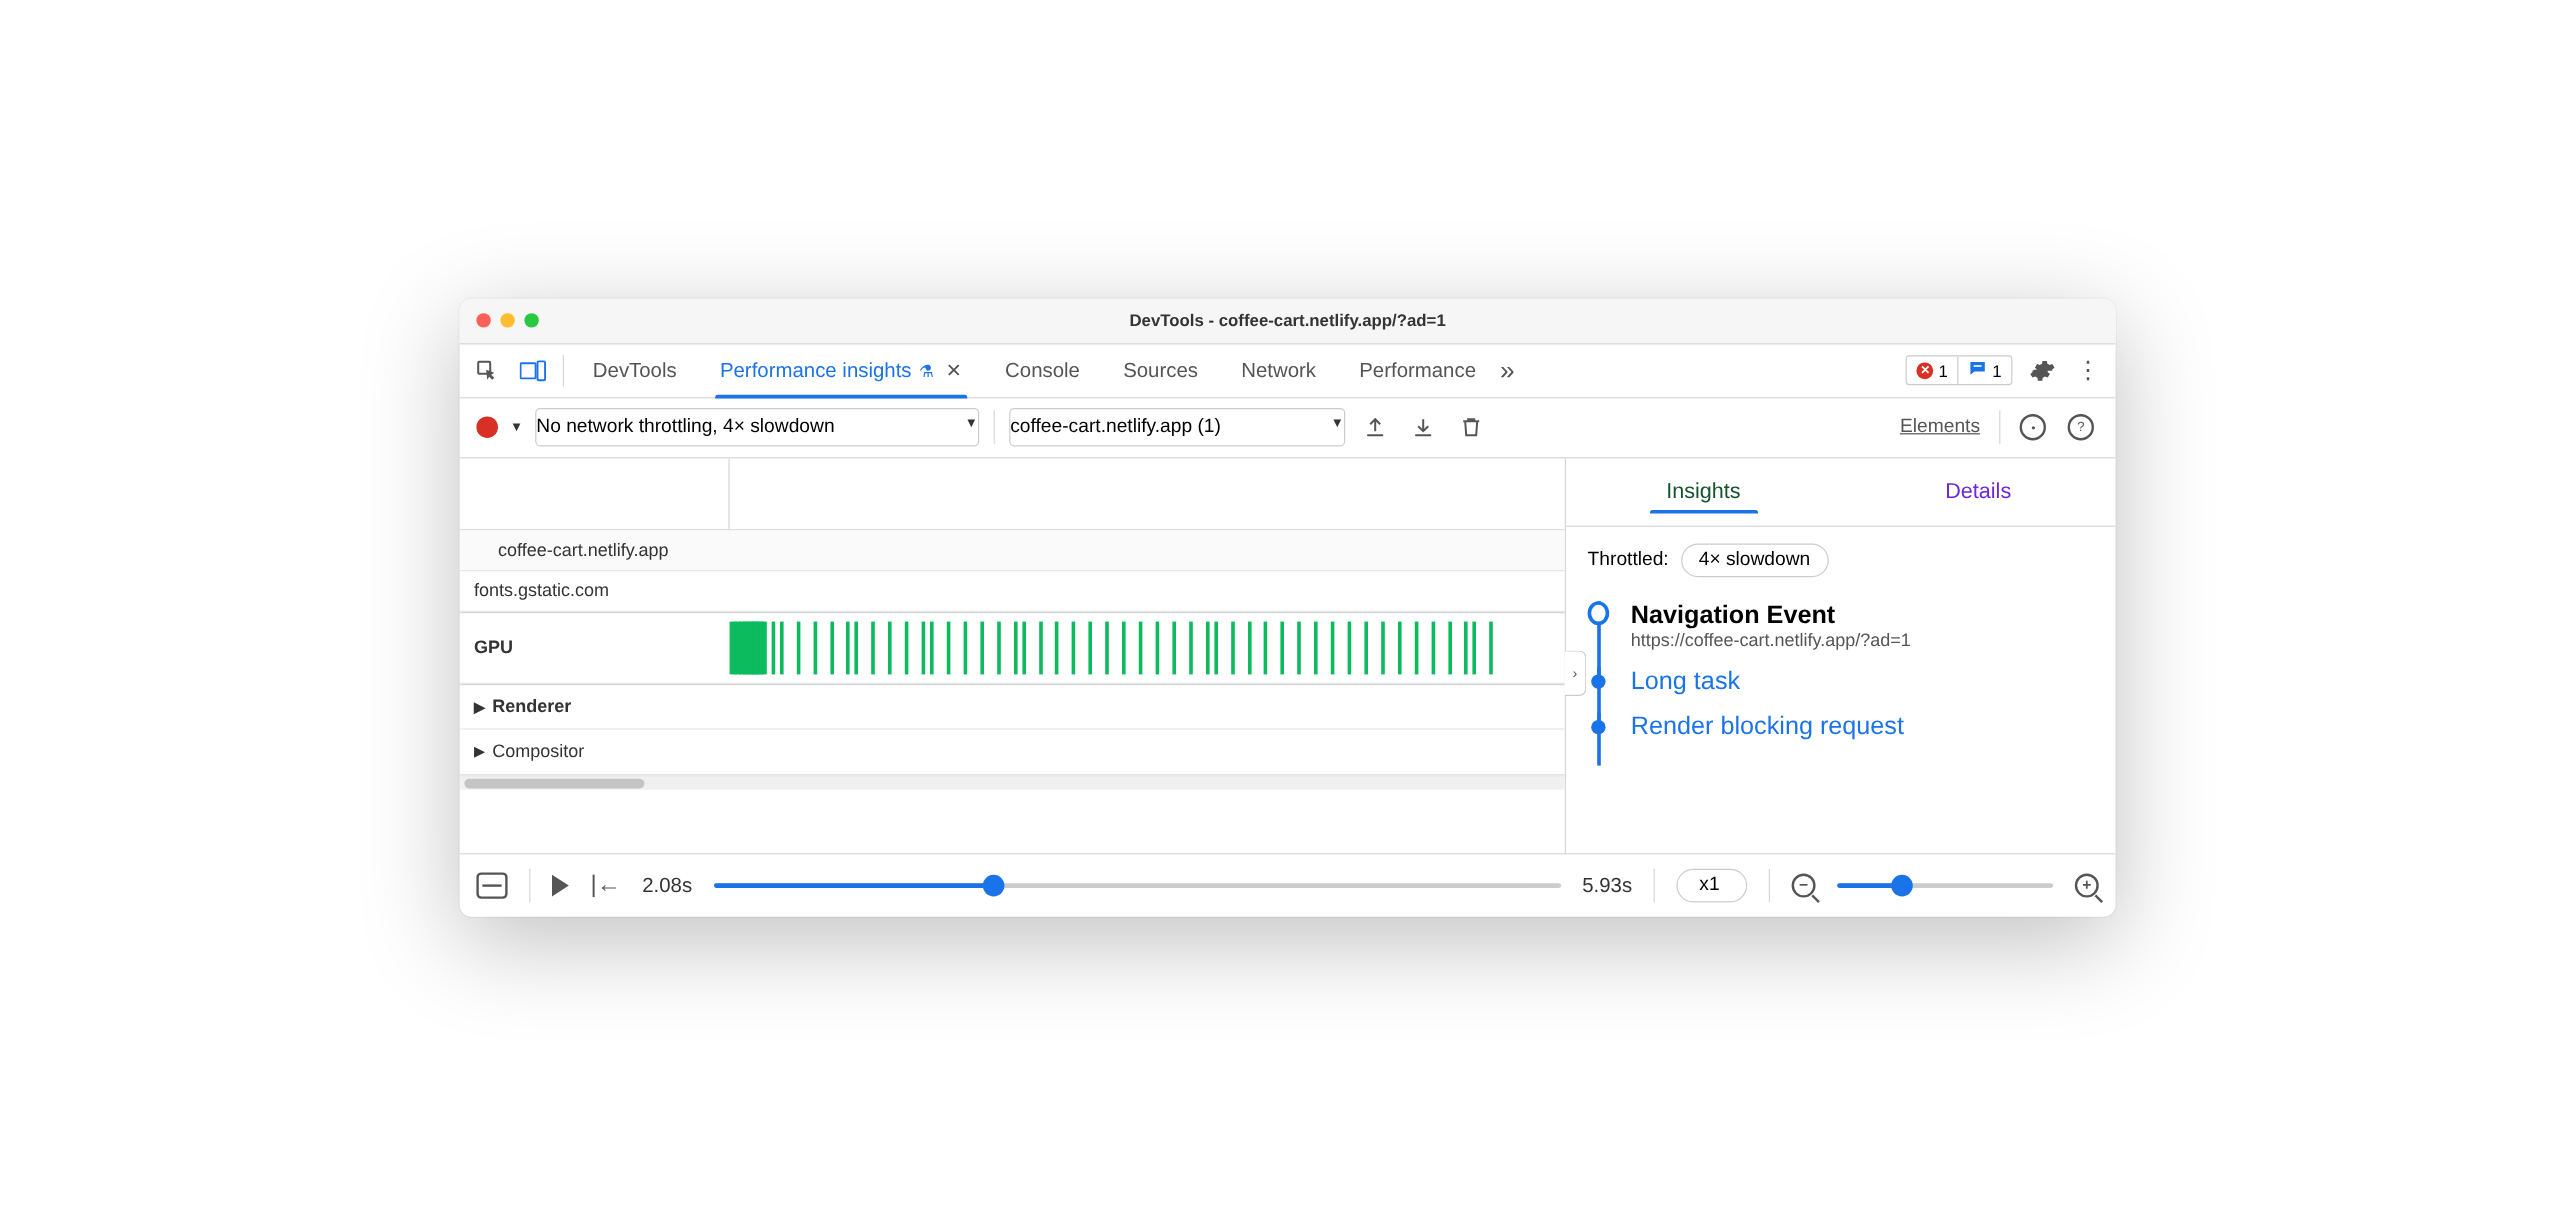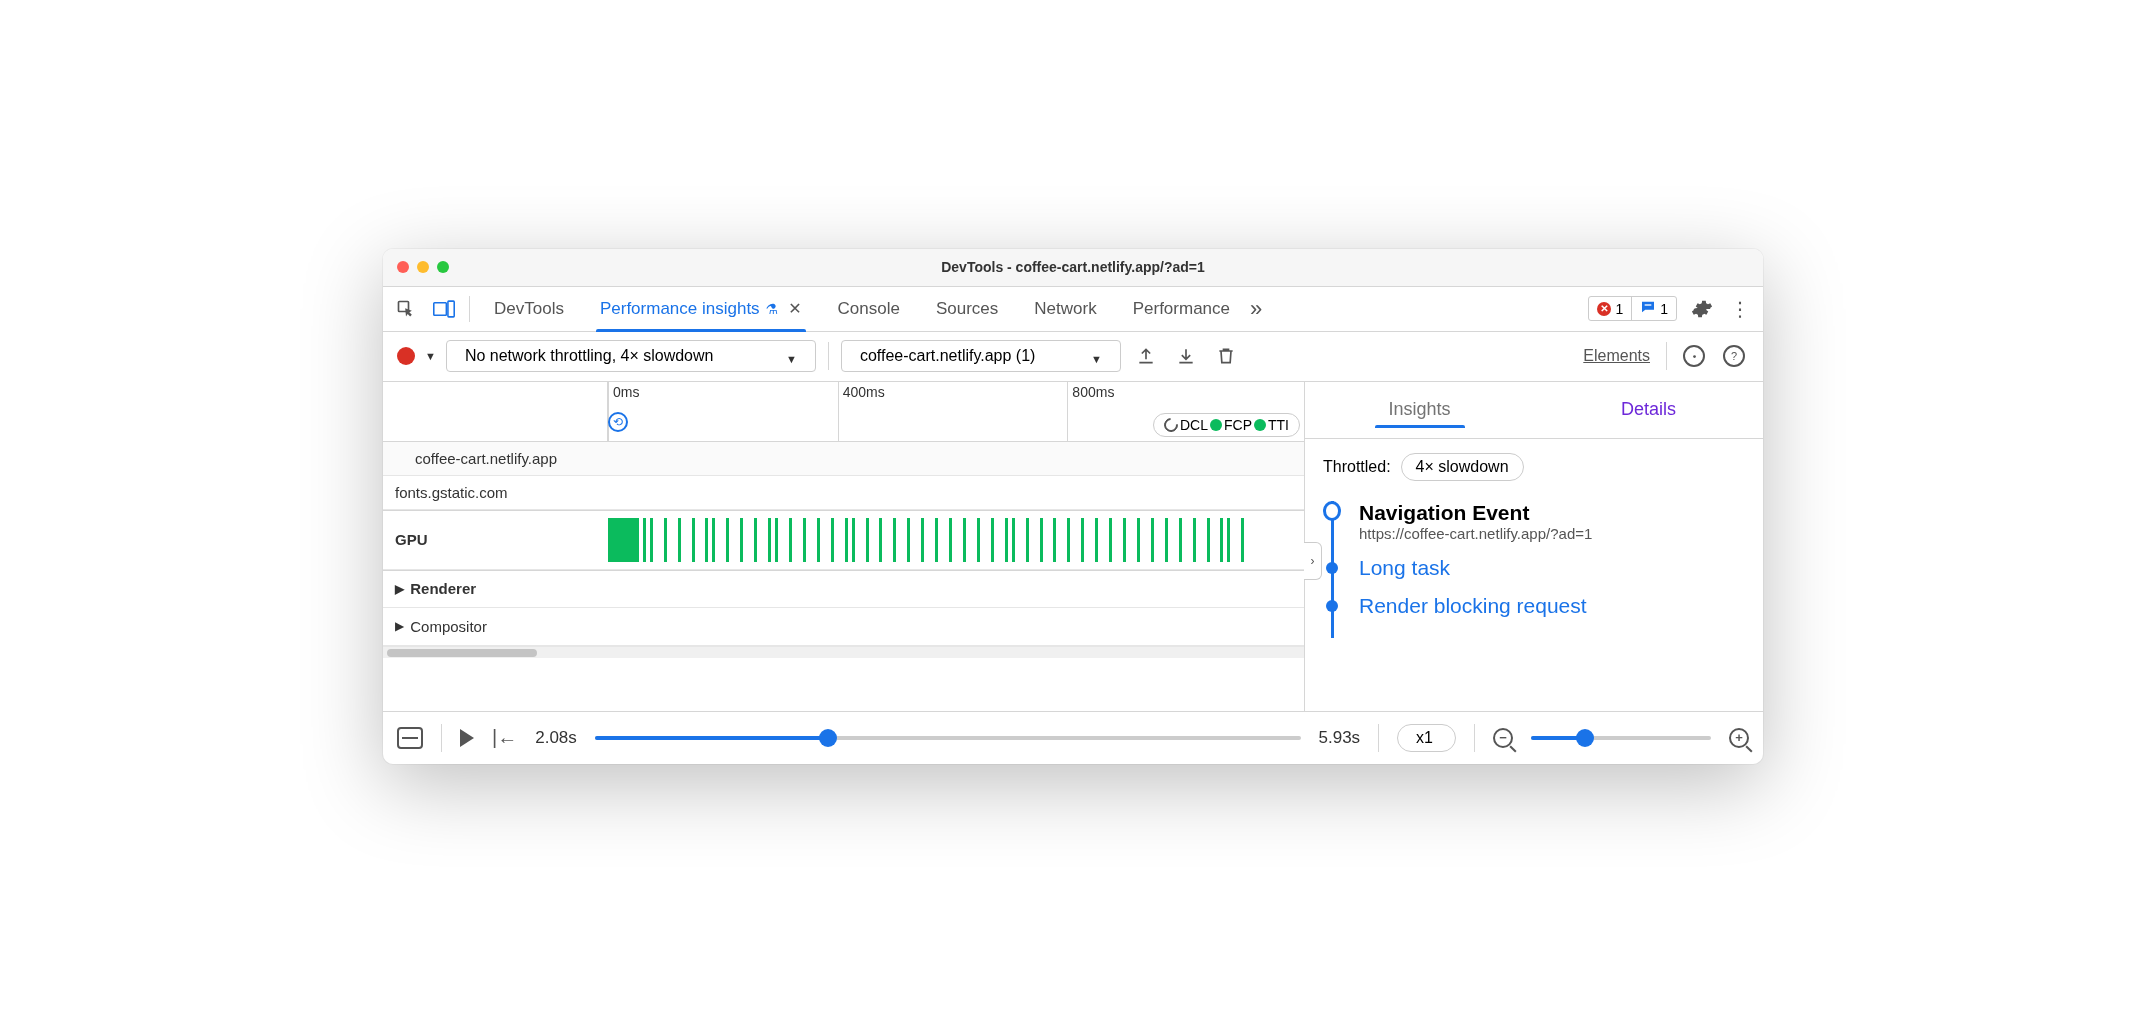--- a/index.html
+++ b/index.html
@@ -21,21 +21,21 @@
 .tab-spacer { flex: 1; }
 .badge-group { display: flex; border: 1px solid #ccc; border-radius: 3px; overflow: hidden; margin-right: 4px; }
 .badge { display: flex; align-items: center; gap: 4px; padding: 2px 8px; font-size: 14px; }
 .badge + .badge { border-left: 1px solid #ccc; }
 .badge .err { width: 14px; height: 14px; border-radius: 50%; background:#d93025; display:flex;align-items:center;justify-content:center;color:#fff;font-size:10px;font-weight:bold;}
 .badge .msg { color:#1a73e8; }
 .gear, .kebab { width: 34px; height: 34px; display: flex; align-items: center; justify-content: center; color: #555; font-size: 20px; }
 .toolbar { display: flex; align-items: center; height: 50px; border-bottom: 1px solid #d6d6d6; padding: 0 14px; gap: 10px; }
 .rec { width: 18px; height: 18px; border-radius: 50%; background: #d93025; }
 .caret { font-size: 11px; color: #333; }
-.select { border: 1px solid #ccc; border-radius: 4px; padding: 6px 18px; font-size: 16px; display: flex; align-items: flex-end; gap: 2px; background:#fff; }
+.select { border: 1px solid #ccc; border-radius: 4px; padding: 6px 0; font-size: 16px; display: flex; align-items: flex-start; gap: 2px; background:#fff; }
 .select .caret { margin-left: auto; }
 .tool-icon { width: 30px; height: 30px; display: flex; align-items: center; justify-content: center; color: #555; }
 .feedback { color: #555; text-decoration: underline; font-size: 16px; margin-left: auto; margin-right: 4px; }
 .ring-icon { width:22px; height:22px; border:2px solid #555; border-radius:50%; display:flex; align-items:center; justify-content:center; font-size:11px; }
 .ring-gear, .ring-q { color:#555; }
 .main { display: flex; height: 330px; border-bottom: 1px solid #d6d6d6; position:relative; }
 .left { width: 922px; display: flex; flex-direction: column; border-right: 1px solid #d6d6d6; overflow:hidden; }
 .right { flex: 1; display: flex; flex-direction: column; position:relative; }
 .ruler-area { display:flex; height:60px; border-bottom:1px solid #d6d6d6; }
 .ruler-spacer { width:225px; border-right:1px solid #d6d6d6; }
@@ -45,21 +45,21 @@
 .mk-dot { width:12px; height:12px; border-radius:50%; }
 .track-row { display:flex; border-bottom:1px solid #e6e6e6; }
 .track-label { width:225px; padding:6px 12px; font-size:15px; color:#333; display:flex; align-items:center; gap:6px; }
 .track-label.bold { font-weight:700; }
 .track-content { flex:1; position:relative; }
 .gpu-bars { position:absolute; top:7px; bottom:7px; left:0; right:0; }
 .gpu-bars span { position:absolute; top:0; bottom:0; width:3px; background:#0bbb5d; }
 .arrow-tab { position:absolute; top:160px; left:-1px; width:18px; height:38px; border:1px solid #ccc; border-left:none; border-radius:0 6px 6px 0; background:#fff; display:flex; align-items:center; justify-content:center; font-size:12px; color:#555; }
 .right-tabs { display:flex; height:56px; align-items:center; }
 .right-tab { flex:1; text-align:center; font-size:18px; color:#6d28d9; position:relative; cursor:pointer; }
-.right-tab.active { font-weight:normal; color:#737373; }
+.right-tab.active { font-weight:normal; color:#14532d; }
 .right-tab.active::after { content:""; position:absolute; bottom:-8px; left:50%; transform:translateX(-50%); width:90px; height:3px; background:#1a73e8; border-radius:2px 2px 0 0; }
 .right-body { padding: 14px 18px; border-top:1px solid #d6d6d6; overflow:auto; font-size:16px;}
 .throttle-line { display:flex; align-items:center; gap:10px; margin-bottom:20px; }
 .pill { border:1px solid #ccc; border-radius:16px; padding:4px 14px; font-size:16px; }
 .timeline-item { display:flex; gap:18px; margin-bottom:14px; }
 .tl-col { width:18px; position:relative; display:flex; justify-content:center; }
 .tl-line { position:absolute; top:0; bottom:-20px; width:3px; background:#1a73e8; }
 .tl-dot { width:12px; height:12px; background:#1a73e8; border-radius:50%; position:relative; z-index:1; margin-top:6px; }
 .tl-circle { width:20px; height:20px; border:3px solid #1a73e8; border-radius:50%; background:#fff; position:relative; z-index:1; }
 .tl-body { flex:1; }
@@ -191,34 +191,20 @@
       </div>
     <div class="tool-icon ring-q">
         <div class="ring-icon">?</div>
       </div>
   </div>
 
   <div class="main">
     <div class="left">
       <div class="ruler-area">
         <div class="ruler-spacer"></div>
-        <div class="ruler">
-          <div class="tick" style="left:0;"><span>0ms</span></div>
-          <div class="tick" style="left:33%;"><span>400ms</span></div>
-          <div class="tick" style="left:66%;"><span>800ms</span></div>
-          <div class="marker-row">
-            <span style="width:14px;height:14px;border:2px solid #555;border-radius:50%;border-top-color:transparent;transform:rotate(40deg);"></span>
-            <span>DCL</span>
-            <span class="mk-dot" style="background:#0bbb5d;"></span>
-            <span>FCP</span>
-            <span class="mk-dot" style="background:#0bbb5d;"></span>
-            <span>TTI</span>
-          </div>
-          <div style="position:absolute; left:0px; top:30px; width:20px; height:20px; border:2px solid #1a73e8; border-radius:50%; background:#fff; display:flex; align-items:center; justify-content:center; color:#1a73e8; font-size:12px;">⟲</div>
-        </div>
       </div>
       <div class="track-row" style="height:34px;background:#fafafa;padding-left:20px;">
         <div class="track-label">
             <span>coffee-cart.netlify.app</span>
           </div>
         <div class="track-content"></div>
       </div>
       <div class="track-row" style="height:34px;">
         <div class="track-label">
             <span>fonts.gstatic.com</span>

